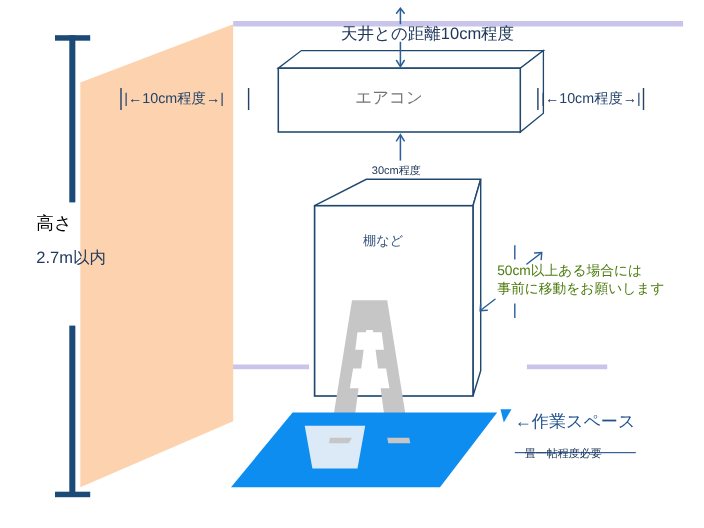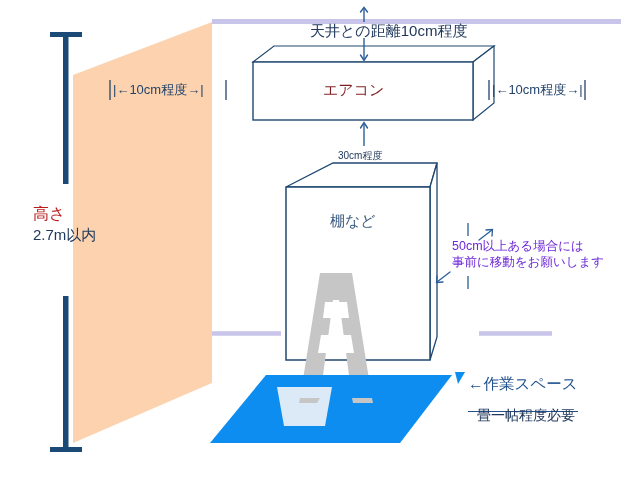--- a/index.html
+++ b/index.html
@@ -34,21 +34,21 @@
   .lbl-ceiling {
     left: 310px;
     top: 22px;
     font-size: 15px;
     color: #21395c;
   }
   .lbl-ac {
     left: 323px;
     top: 81px;
     font-size: 15px;
-    color: #7f1d1d;
+    color: #737373;
   }
   .lbl-left10 {
     left: 113px;
     top: 82px;
     font-size: 13px;
     color: #24436b;
   }
   .lbl-right10 {
     left: 492px;
     top: 82px;
@@ -57,54 +57,53 @@
   }
   .lbl-30cm {
     left: 338px;
     top: 150px;
     font-size: 10px;
     color: #21395c;
   }
   .lbl-shelf {
     left: 330px;
     top: 212px;
-    font-size: 15px;
+    font-size: 12px;
     color: #3a5a80;
   }
   .lbl-note {
     left: 452px;
     top: 239px;
     font-size: 12.5px;
-    color: #6d28d9;
+    color: #4d7c0f;
   }
   .lbl-height {
     left: 33px;
     top: 194px;
     font-size: 16px;
-    color: #b91c1c;
-    margin-top: 10px;
+    color: #000000;
   }
   .lbl-height2 {
     left: 33px;
     top: 226px;
     font-size: 15px;
     color: #21395c;
   }
   .lbl-workspace {
     left: 468px;
     top: 374px;
     font-size: 15.5px;
     color: #21518e;
     border-bottom: 1.6px solid #21518e;
     padding-bottom: 18px;
   }
   .lbl-tatami {
     left: 477px;
     top: 407px;
-    font-size: 14px;
+    font-size: 10px;
     color: #21395c;
   }
 </style>
 </head>
 <body>
 
 <div id="stage">
 
   <svg class="layer" viewBox="0 0 640 480">
 

